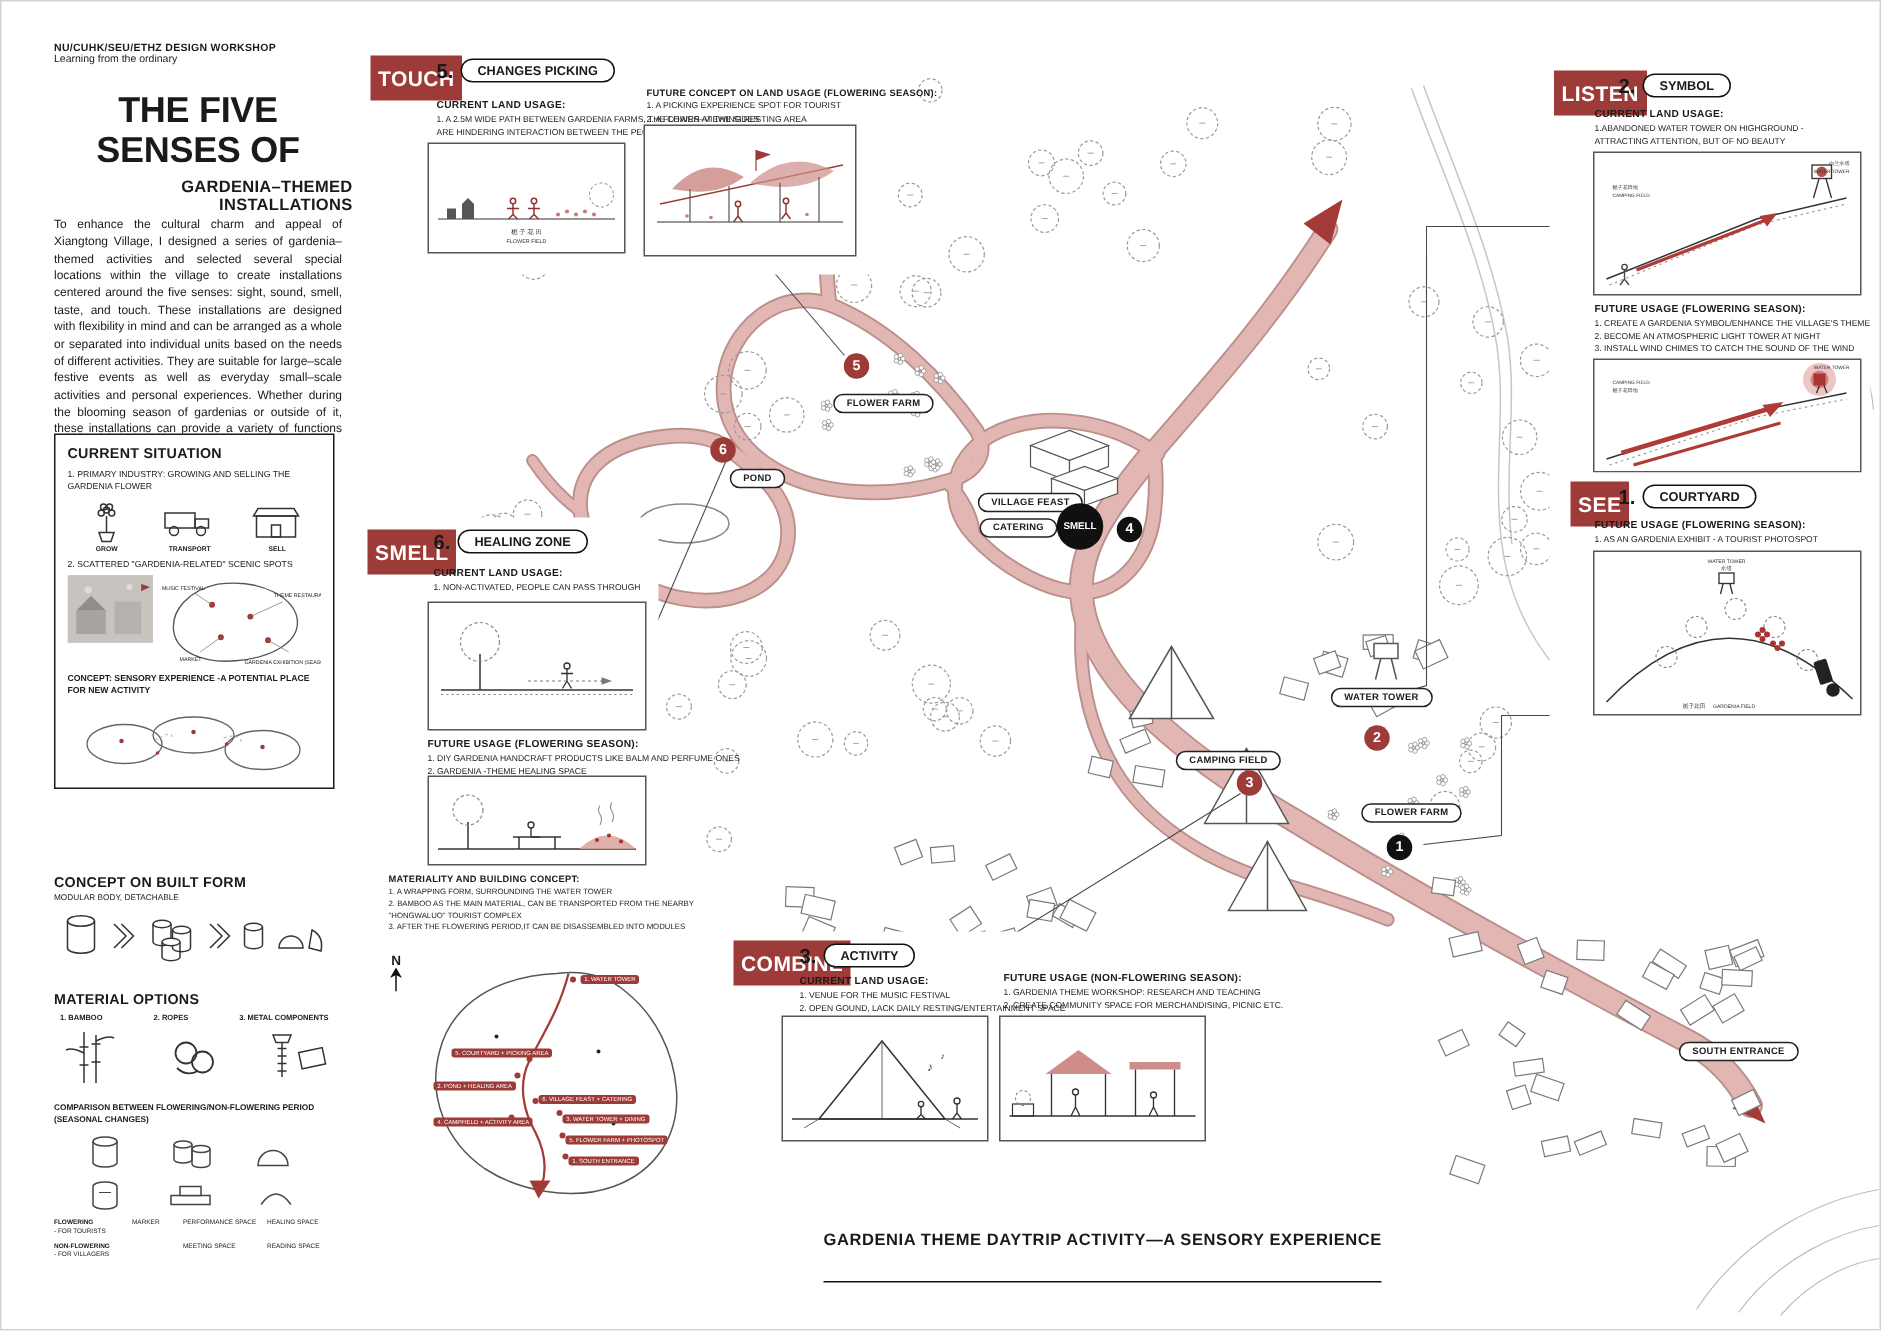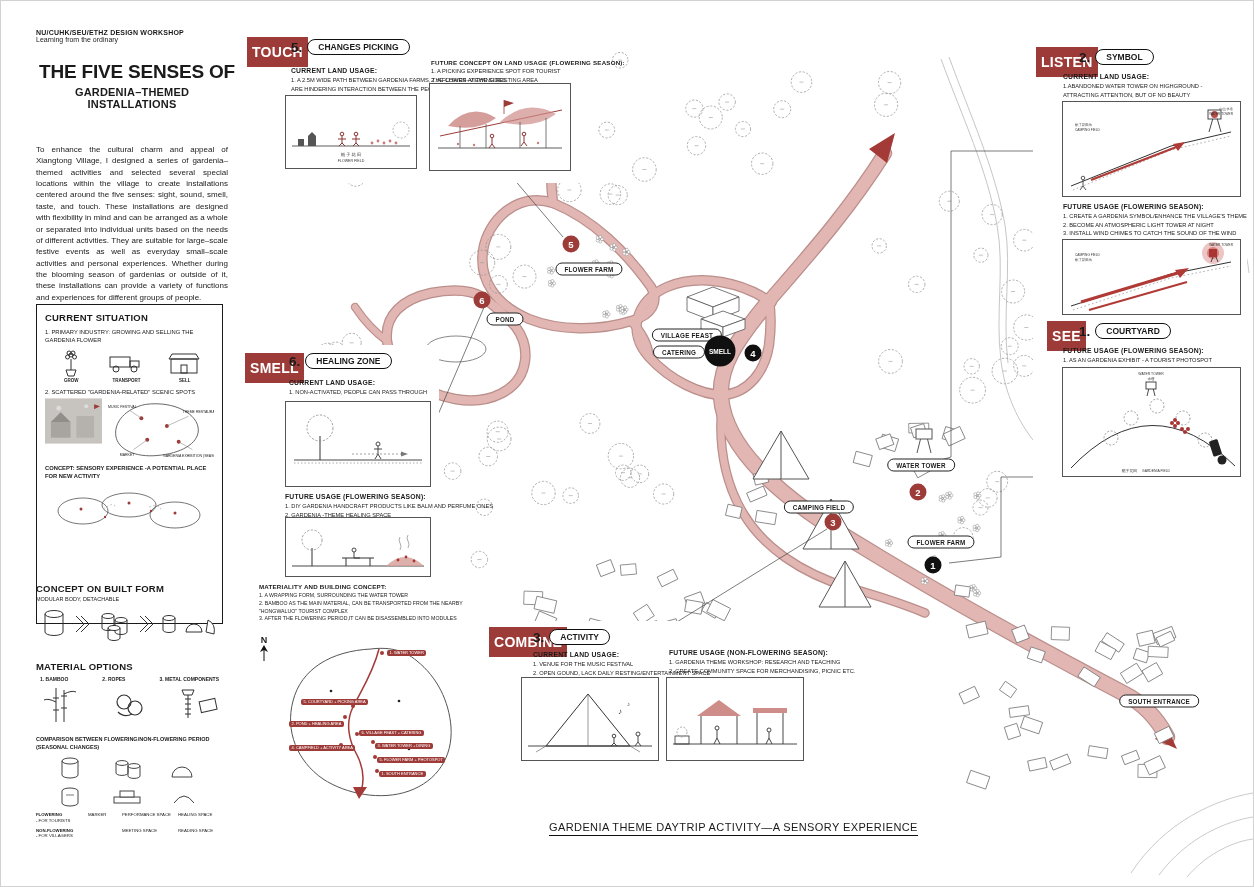--- a/index.html
+++ b/index.html
@@ -5,22 +5,22 @@
   *{box-sizing:border-box}
   html,body{margin:0;padding:0;background:#e9e9e9}
   body{font-family:"Liberation Sans",sans-serif;color:#1a1a1a}
   #poster{position:relative;width:1254px;height:887px;background:#fff;margin:0 auto;overflow:hidden;border:1px solid #d2d2d2}
   .abs{position:absolute}
   svg{display:block}
 
   
   .ws1{font-size:7px;font-weight:bold;letter-spacing:.2px}
   .ws2{font-size:7px}
-  .main-title{font-size:19px;font-weight:bold;line-height:1.12;text-align:right;letter-spacing:-.2px}
-  .sub-title{font-size:11px;font-weight:bold;text-align:center;margin-top:4px;letter-spacing:.2px}
+  .main-title{font-size:24px;font-weight:bold;line-height:1.12;text-align:center;letter-spacing:-.2px}
+  .sub-title{font-size:11px;font-weight:bold;text-align:right;margin-top:4px;letter-spacing:.2px}
   .intro{font-size:8px;line-height:1.42;text-align:justify}
   .panel{border:1px solid #1a1a1a;padding:7px 8px;background:#fff}
   .p-title{font-size:9.5px;font-weight:bold;margin-bottom:5px;letter-spacing:.2px}
   .p-text{font-size:5.8px;line-height:1.4;margin:2px 0}
   .icon-row{display:flex;justify-content:space-around;align-items:flex-end;margin:3px 0 5px 0}
   .icon-cell{text-align:center}
   .icon-label{font-size:4.5px;font-weight:bold;margin-top:1px}
   .fig-row{display:flex;gap:4px;align-items:flex-start;margin:2px 0 4px 0}
   .sec-title{font-size:9.5px;font-weight:bold;letter-spacing:.2px}
   .sec-sub{font-size:5.5px;margin-top:2px}
@@ -39,21 +39,21 @@
   .ln div{white-space:nowrap}
   .sketch{position:absolute;border:1px solid #555;background:#fff}
 
   
   .map-pill{position:absolute;transform:translate(-50%,-50%);background:#fff;border:1px solid #222;border-radius:9px;font-size:6.3px;font-weight:bold;padding:2px 8px;white-space:nowrap;letter-spacing:.2px;z-index:5}
   .map-num{position:absolute;transform:translate(-50%,-50%);width:17px;height:17px;border-radius:50%;color:#fff;font-size:9.5px;font-weight:bold;display:flex;align-items:center;justify-content:center;z-index:6}
   .map-num.red{background:#9d3b38}
   .map-num.black{background:#101010}
   .smell-badge{position:absolute;transform:translate(-50%,-50%);width:31px;height:31px;border-radius:50%;background:#101010;color:#fff;font-size:6.5px;font-weight:bold;display:flex;align-items:center;justify-content:center;z-index:6}
   .km-label{position:absolute;font-size:4px;line-height:1;background:#9d3b38;color:#fff;padding:1px 2.5px;border-radius:2px;white-space:nowrap;z-index:5}
-  .bottom-title{position:absolute;font-size:11px;font-weight:normal;letter-spacing:.4px;border-bottom:1.5px solid #111;padding-bottom:2px;white-space:nowrap}
+  .bottom-title{position:absolute;font-size:11px;font-weight:bold;letter-spacing:.4px;border-bottom:1.5px solid #111;padding-bottom:21px;white-space:nowrap}
   .north{position:absolute;font-size:9px;font-weight:bold;text-align:center}
 </style>
 </head>
 <body>
 
 <div id="poster">
 
   <svg class="abs" style="left:0;top:0" width="1254" height="887" viewBox="0 0 1254 887">
 
     <g stroke="#c6c6c6" stroke-width="1" fill="none">
@@ -519,21 +519,21 @@
 
   <div class="abs" style="left:28px;top:60px;width:206px">
     <div class="main-title">
       <div>THE FIVE SENSES OF</div>
     </div>
     <div class="sub-title">GARDENIA–THEMED INSTALLATIONS</div>
   </div>
 
   <div class="abs intro" style="left:35px;top:143px;width:192px">To enhance the cultural charm and appeal of Xiangtong Village, I designed a series of gardenia–themed activities and selected several special locations within the village to create installations centered around the five senses: sight, sound, smell, taste, and touch. These installations are designed with flexibility in mind and can be arranged as a whole or separated into individual units based on the needs of different activities. They are suitable for large–scale festive events as well as everyday small–scale activities and personal experiences. Whether during the blooming season of gardenias or outside of it, these installations can provide a variety of functions and experiences for different groups of people.</div>
 
-  <div class="abs panel" style="left:35px;top:303px;width:187px;height:320px">
+  <div class="abs panel" style="left:35px;top:288px;width:187px;height:237px">
     <div class="p-title">CURRENT SITUATION</div>
     <div class="p-text" style="white-space:normal">1.   PRIMARY INDUSTRY: GROWING AND SELLING THE GARDENIA FLOWER</div>
     <div class="icon-row">
       <div class="icon-cell">
         <svg width="34" height="30" viewBox="0 0 34 30">
           <g stroke="#333" stroke-width="1" fill="none">
             <path d="M12,23 h10 l-2,6 h-6 Z"></path>
               <path d="M17,23 V12"></path>
             <circle cx="17" cy="8" r="2"></circle>
               <circle cx="13.5" cy="10" r="2"></circle>

